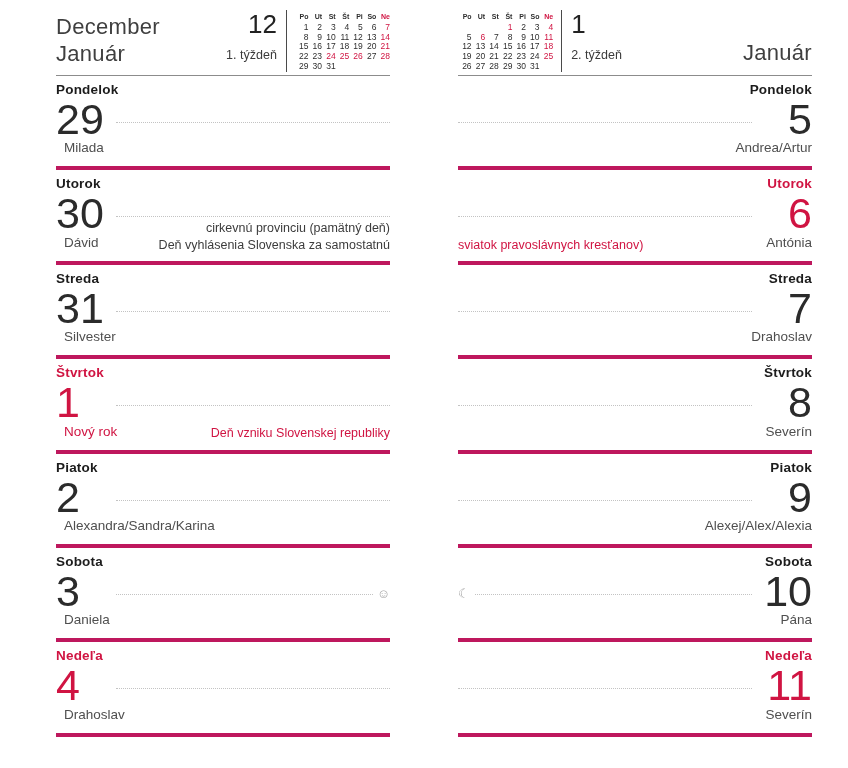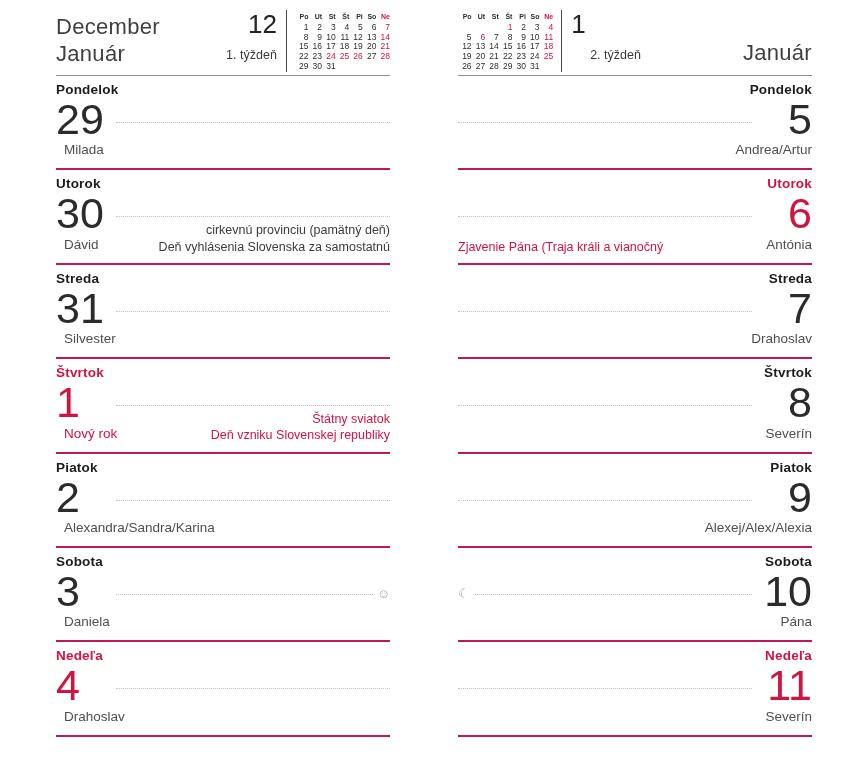--- a/index.html
+++ b/index.html
@@ -8,32 +8,32 @@
   .page{width:424px;box-sizing:border-box;position:relative;padding:8px 34px 0 56px;}
   .page.right{padding:8px 36px 0 34px;}
 
   
   .header{display:flex;height:67px;border-bottom:1px solid #8c8c8c;align-items:flex-start;}
   .month-title{font-size:22px;color:#3f3f3f;line-height:1.22;letter-spacing:.3px;padding-top:6px;}
   .month-title.right{margin-left:auto;text-align:right;align-self:flex-end;padding:0 0 8px 0;}
   .week{margin-left:auto;text-align:right;padding-right:9px;padding-top:2px;}
   .week.wl{margin-left:0;text-align:left;padding-right:0;padding-left:9px;}
   .week-num{font-size:26px;color:#222;line-height:1.1;font-weight:400;}
-  .week-label{font-size:12.5px;color:#3a3a3a;margin-top:9px;margin-left:19px;}
+  .week-label{font-size:12.5px;color:#3a3a3a;margin-top:9px;}
   .vline{width:1px;height:62px;background:#4a4a4a;margin-top:2px;flex:0 0 1px;}
   .minical{padding:4px 0 0 8px;}
   .page.right .minical{padding:4px 8px 0 0;}
   .minigrid{display:grid;grid-template-columns:repeat(7,13.6px);line-height:9.8px;}
   .mc-h{font-size:7px;font-weight:700;text-align:right;color:#2e2e2e;padding-bottom:1px;}
   .mc-d{font-size:8.5px;text-align:right;color:#2e2e2e;}
   .red{color:#d01442 !important;}
 
   
   .rows{}
-  .row{position:relative;height:94.4px;box-sizing:border-box;border-bottom:2px solid #be185d;}
+  .row{position:relative;height:94.4px;box-sizing:border-box;border-bottom:4px solid #be185d;}
   .day-label{position:absolute;top:6px;left:0;font-size:13.5px;font-weight:700;color:#1c1c1c;letter-spacing:.2px;}
   .page.right .day-label{left:auto;right:0;text-align:right;}
   .date-num{position:absolute;top:22px;left:0;font-size:43px;line-height:1;font-weight:300;color:#2b2b2b;}
   .page.right .date-num{left:auto;right:0;text-align:right;}
   .dotline{position:absolute;top:46px;left:60px;right:0;border-top:1px dotted #c3c3c3;}
   .page.right .dotline{left:0;right:60px;}
   .page.left .dotline.with-moon{right:17px;}
   .page.right .dotline.with-moon{left:17px;}
   .moon{position:absolute;top:39px;font-size:13px;line-height:13px;color:#a3a3a3;}
   .page.left .moon{right:0;}
@@ -127,21 +127,20 @@
           <div class="date-num">31</div>
           <div class="dotline"></div>
           <div class="name">Silvester</div>
         </div>
         <div class="row">
           <div class="day-label red">Štvrtok</div>
           <div class="date-num red">1</div>
           <div class="dotline"></div>
           <div class="name red">Nový rok</div>
           <div class="note red">
-            <div>Štátny sviatok</div>
             <div>Deň vzniku Slovenskej republiky</div>
           </div>
         </div>
         <div class="row">
           <div class="day-label">Piatok</div>
           <div class="date-num">2</div>
           <div class="dotline"></div>
           <div class="name">Alexandra/Sandra/Karina</div>
         </div>
         <div class="row">
@@ -222,21 +221,21 @@
           <div class="date-num">5</div>
           <div class="dotline"></div>
           <div class="name">Andrea/Artur</div>
         </div>
         <div class="row">
           <div class="day-label red">Utorok</div>
           <div class="date-num red">6</div>
           <div class="dotline"></div>
           <div class="name">Antónia</div>
           <div class="note red">
-            <div>Zjavenie Pána (Traja králi a vianočný</div>
+            <div>sviatok pravoslávnych kresťanov)</div>
           </div>
         </div>
         <div class="row">
           <div class="day-label">Streda</div>
           <div class="date-num">7</div>
           <div class="dotline"></div>
           <div class="name">Drahoslav</div>
         </div>
         <div class="row">
           <div class="day-label">Štvrtok</div>

